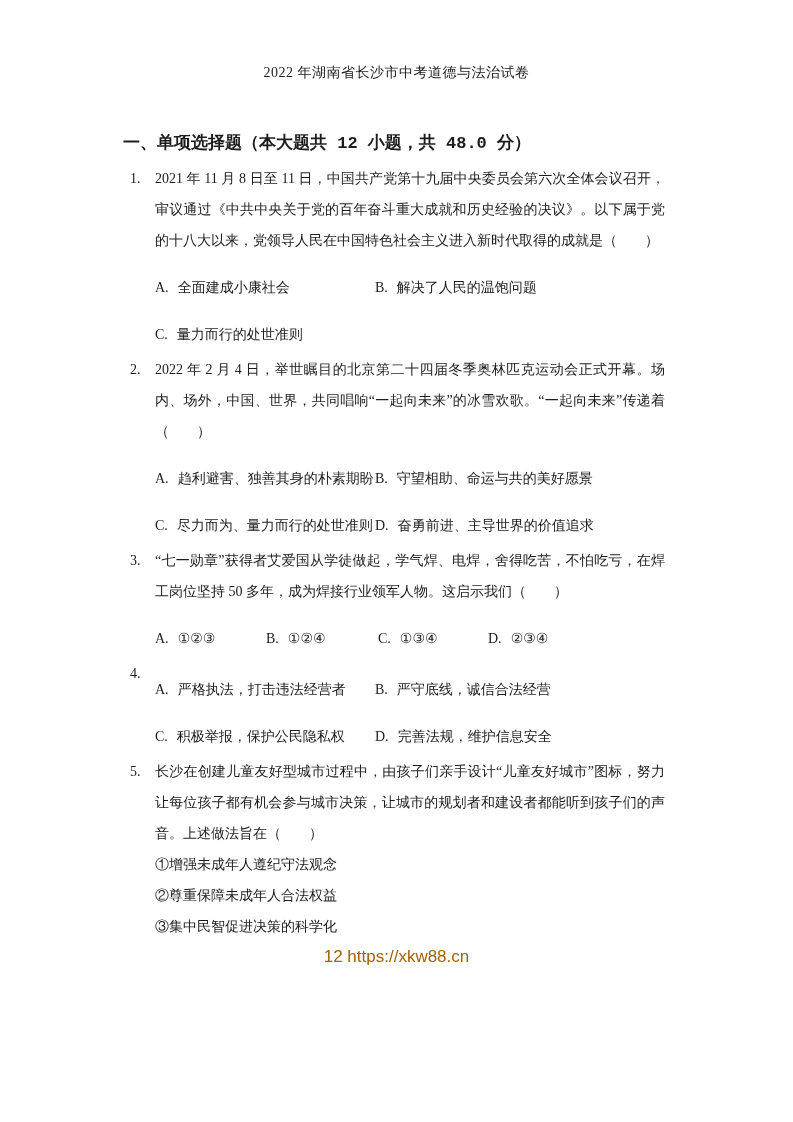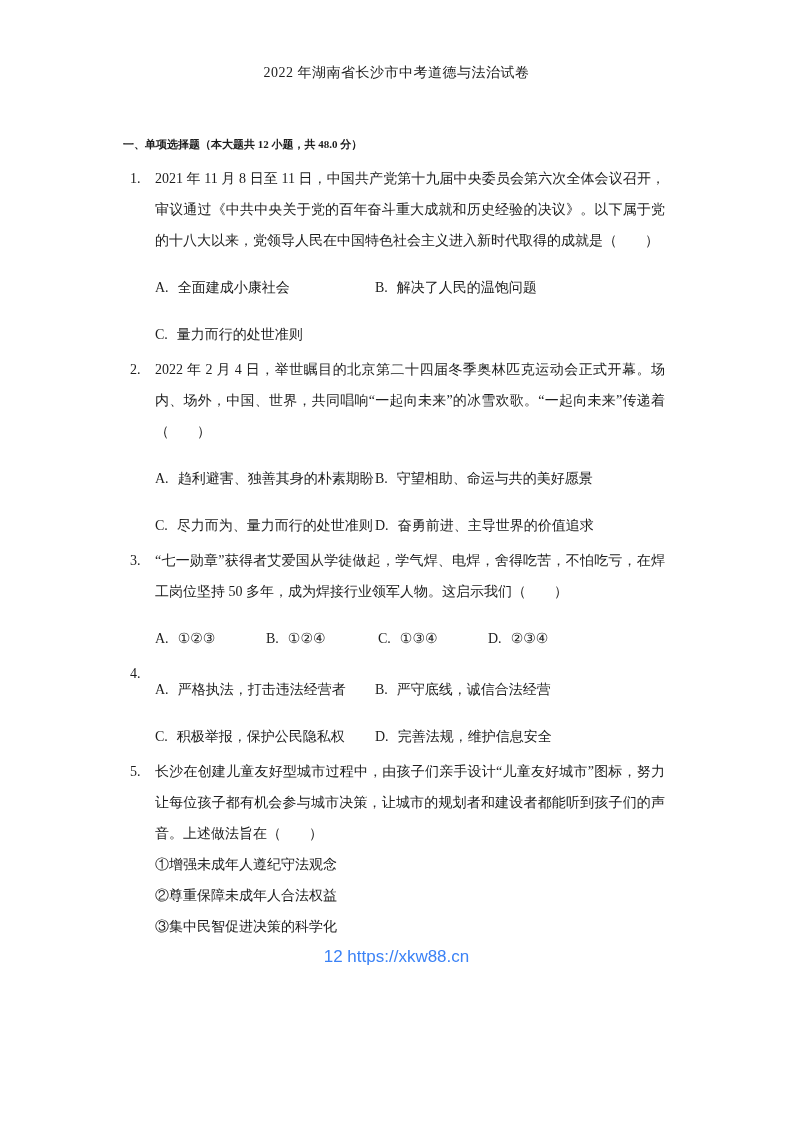--- a/index.html
+++ b/index.html
@@ -8,39 +8,39 @@
     width: 793px; height: 1122px;
     position: relative; overflow: hidden;
     font-family: "Liberation Serif", "DejaVu Serif", serif;
     color: #1c1c1c;
   }
   .title {
     font-size: 14px; font-weight: 400; text-align: center;
     margin-top: 60px; line-height: 26px; letter-spacing: 0.5px;
   }
   .section-heading {
-    font-size: 11px; font-weight: 700;
-    margin: 47px 128px 8px 123px; line-height: 22px;
+    font-size: 17px; font-weight: 700;
+    margin: 47px 128px 8px 123px; line-height: 22px; font-family: Liberation Mono, monospace;
   }
   .content { margin: 0 128px 0 123px; }
   .question { display: flex; margin-bottom: 4px; font-size: 14px; }
   .q-number { width: 32px; padding-left: 7px; line-height: 31px; flex: none; }
   .q-body { flex: 1; min-width: 0; }
   .q-stem { line-height: 31px; text-align: justify; }
   .q-subitems { }
   .q-subitem { line-height: 31px; }
   .q-options { display: grid; }
   .q-options.cols-2 { grid-template-columns: 220px 1fr; }
   .q-options.cols-4 { grid-template-columns: 111px 112px 110px 1fr; }
   .q-option { line-height: 31px; white-space: nowrap; margin-top: 16px; }
   .opt-label { margin-right: 9px; }
   .footer {
     text-align: center; margin-top: 1px;
     font-family: "Liberation Sans", "DejaVu Sans", sans-serif;
-    font-size: 17px; line-height: 22px; color: #3b82f6;
+    font-size: 17px; line-height: 22px; color: #a16207;
   }
 </style>
 </head>
 <body>
 
 <div class="page">
   <h1 class="title">2022 年湖南省长沙市中考道德与法治试卷</h1>
   <h2 class="section-heading">一、单项选择题（本大题共 12 小题，共 48.0 分）</h2>
   <div class="content" id="questions">
   <div class="question">

